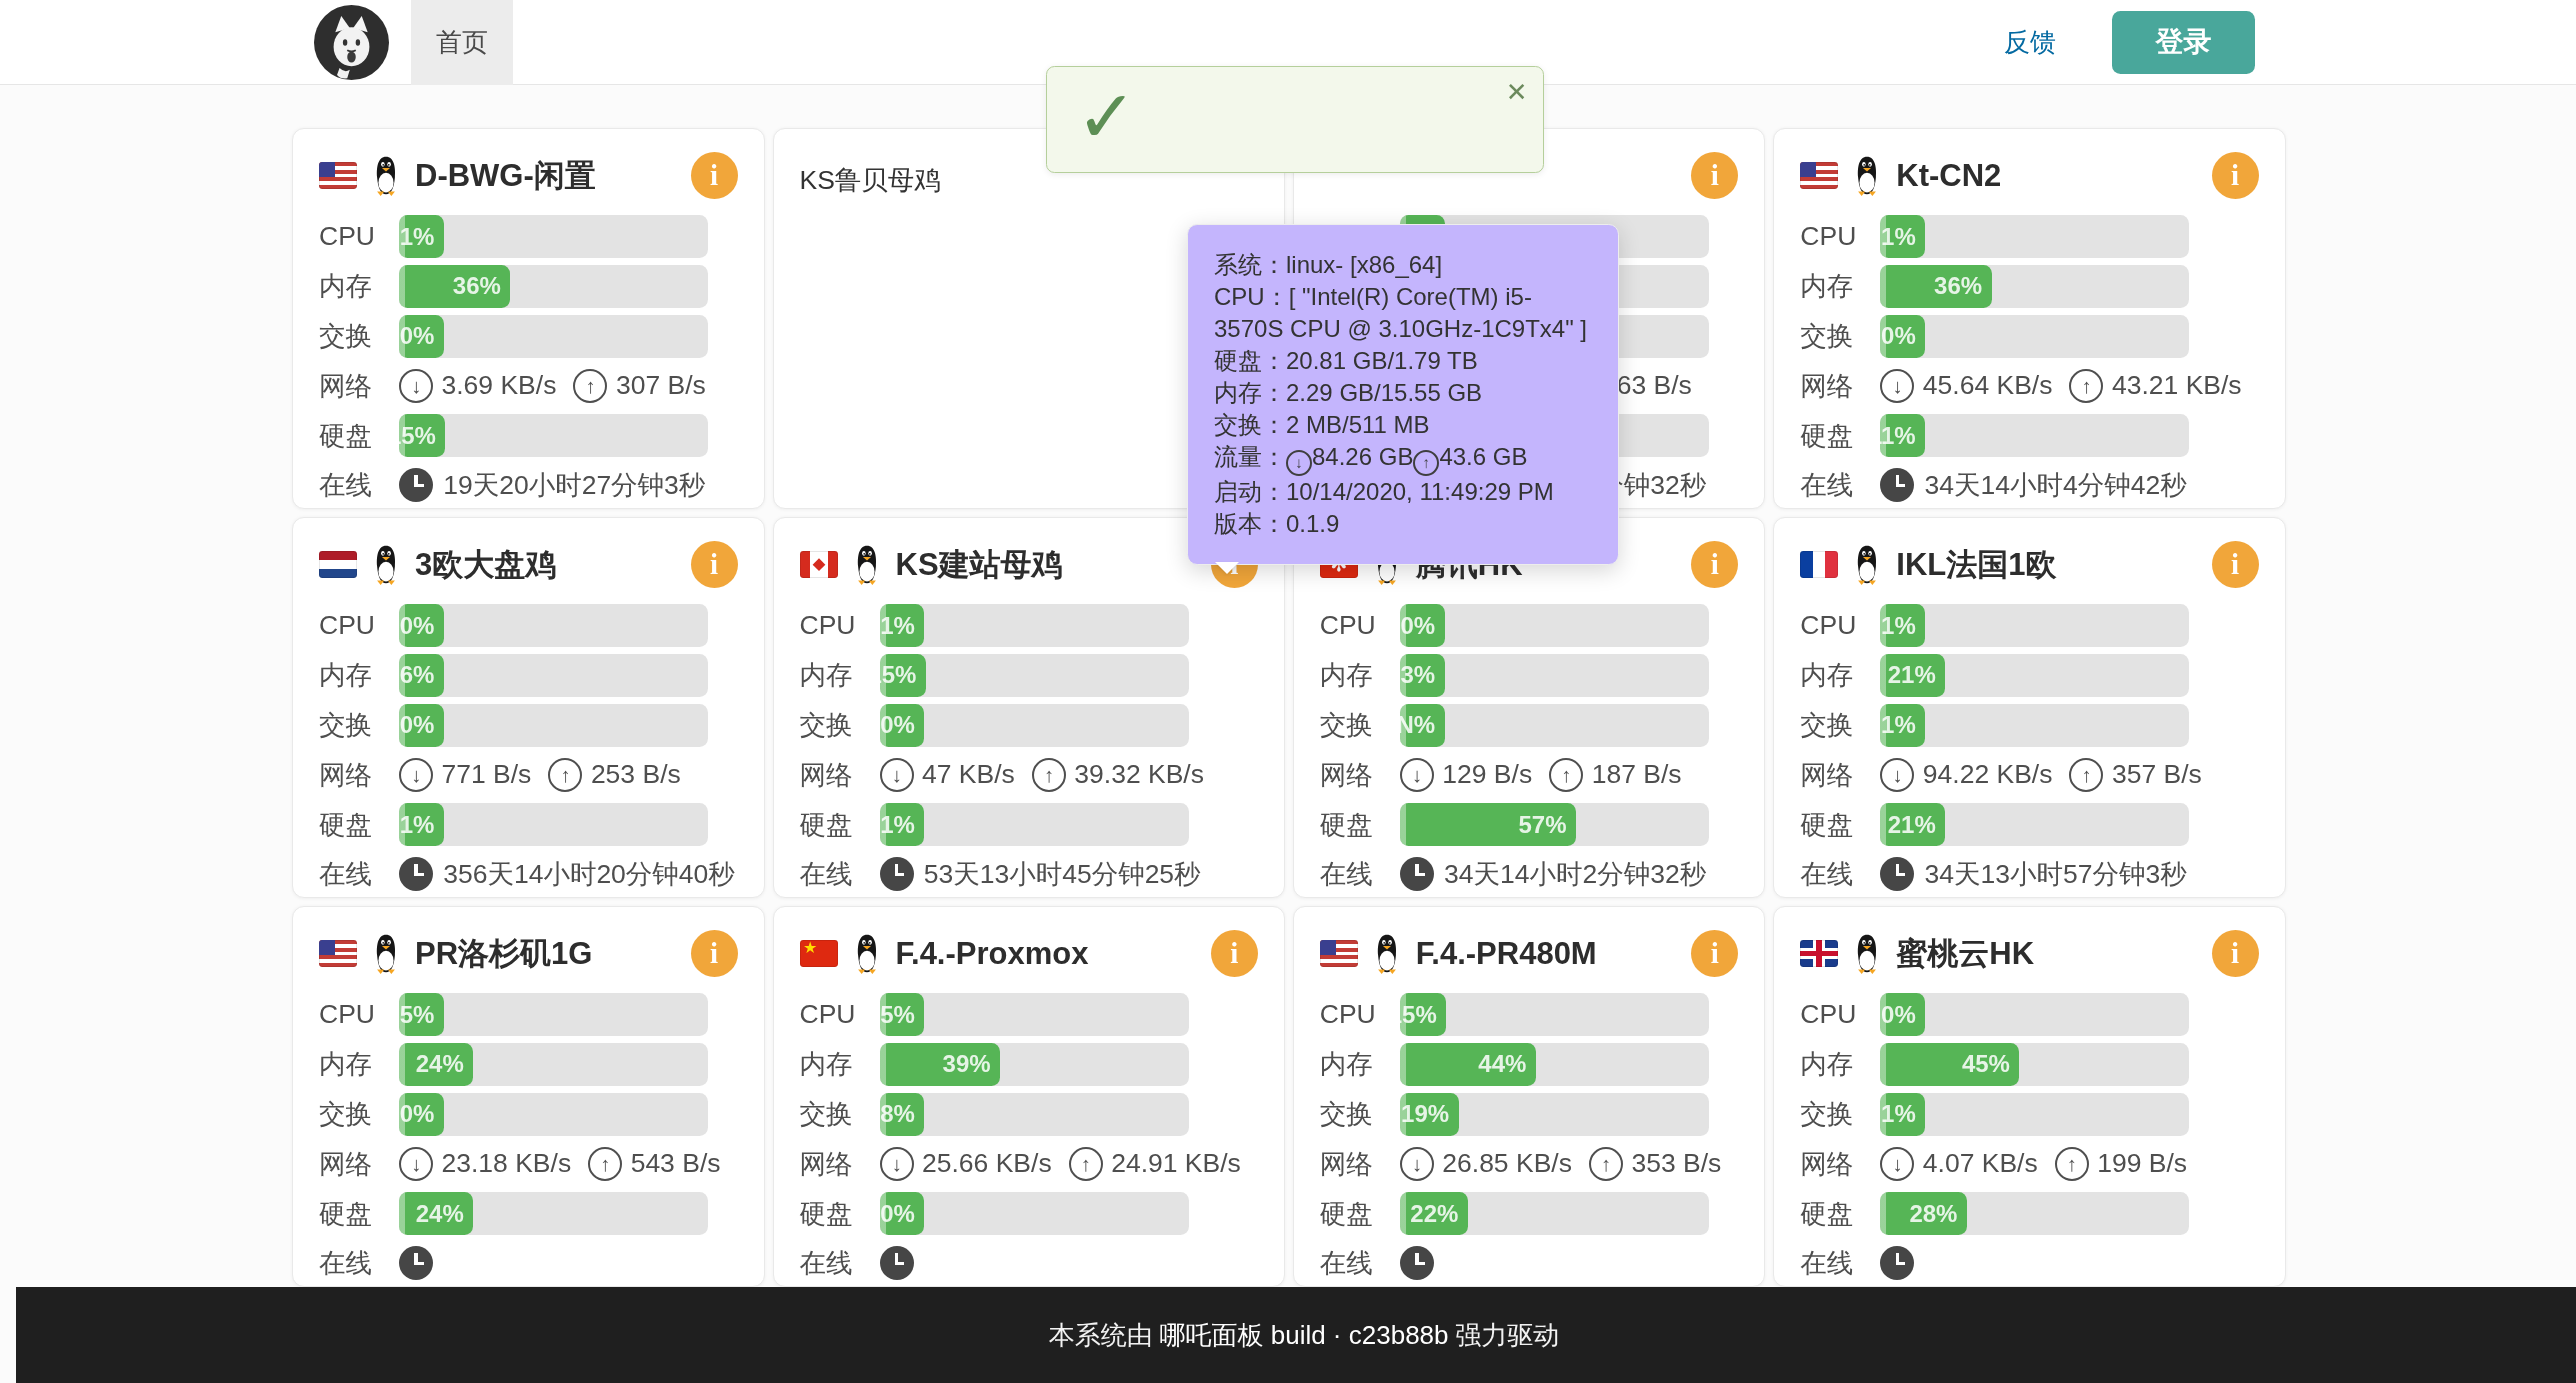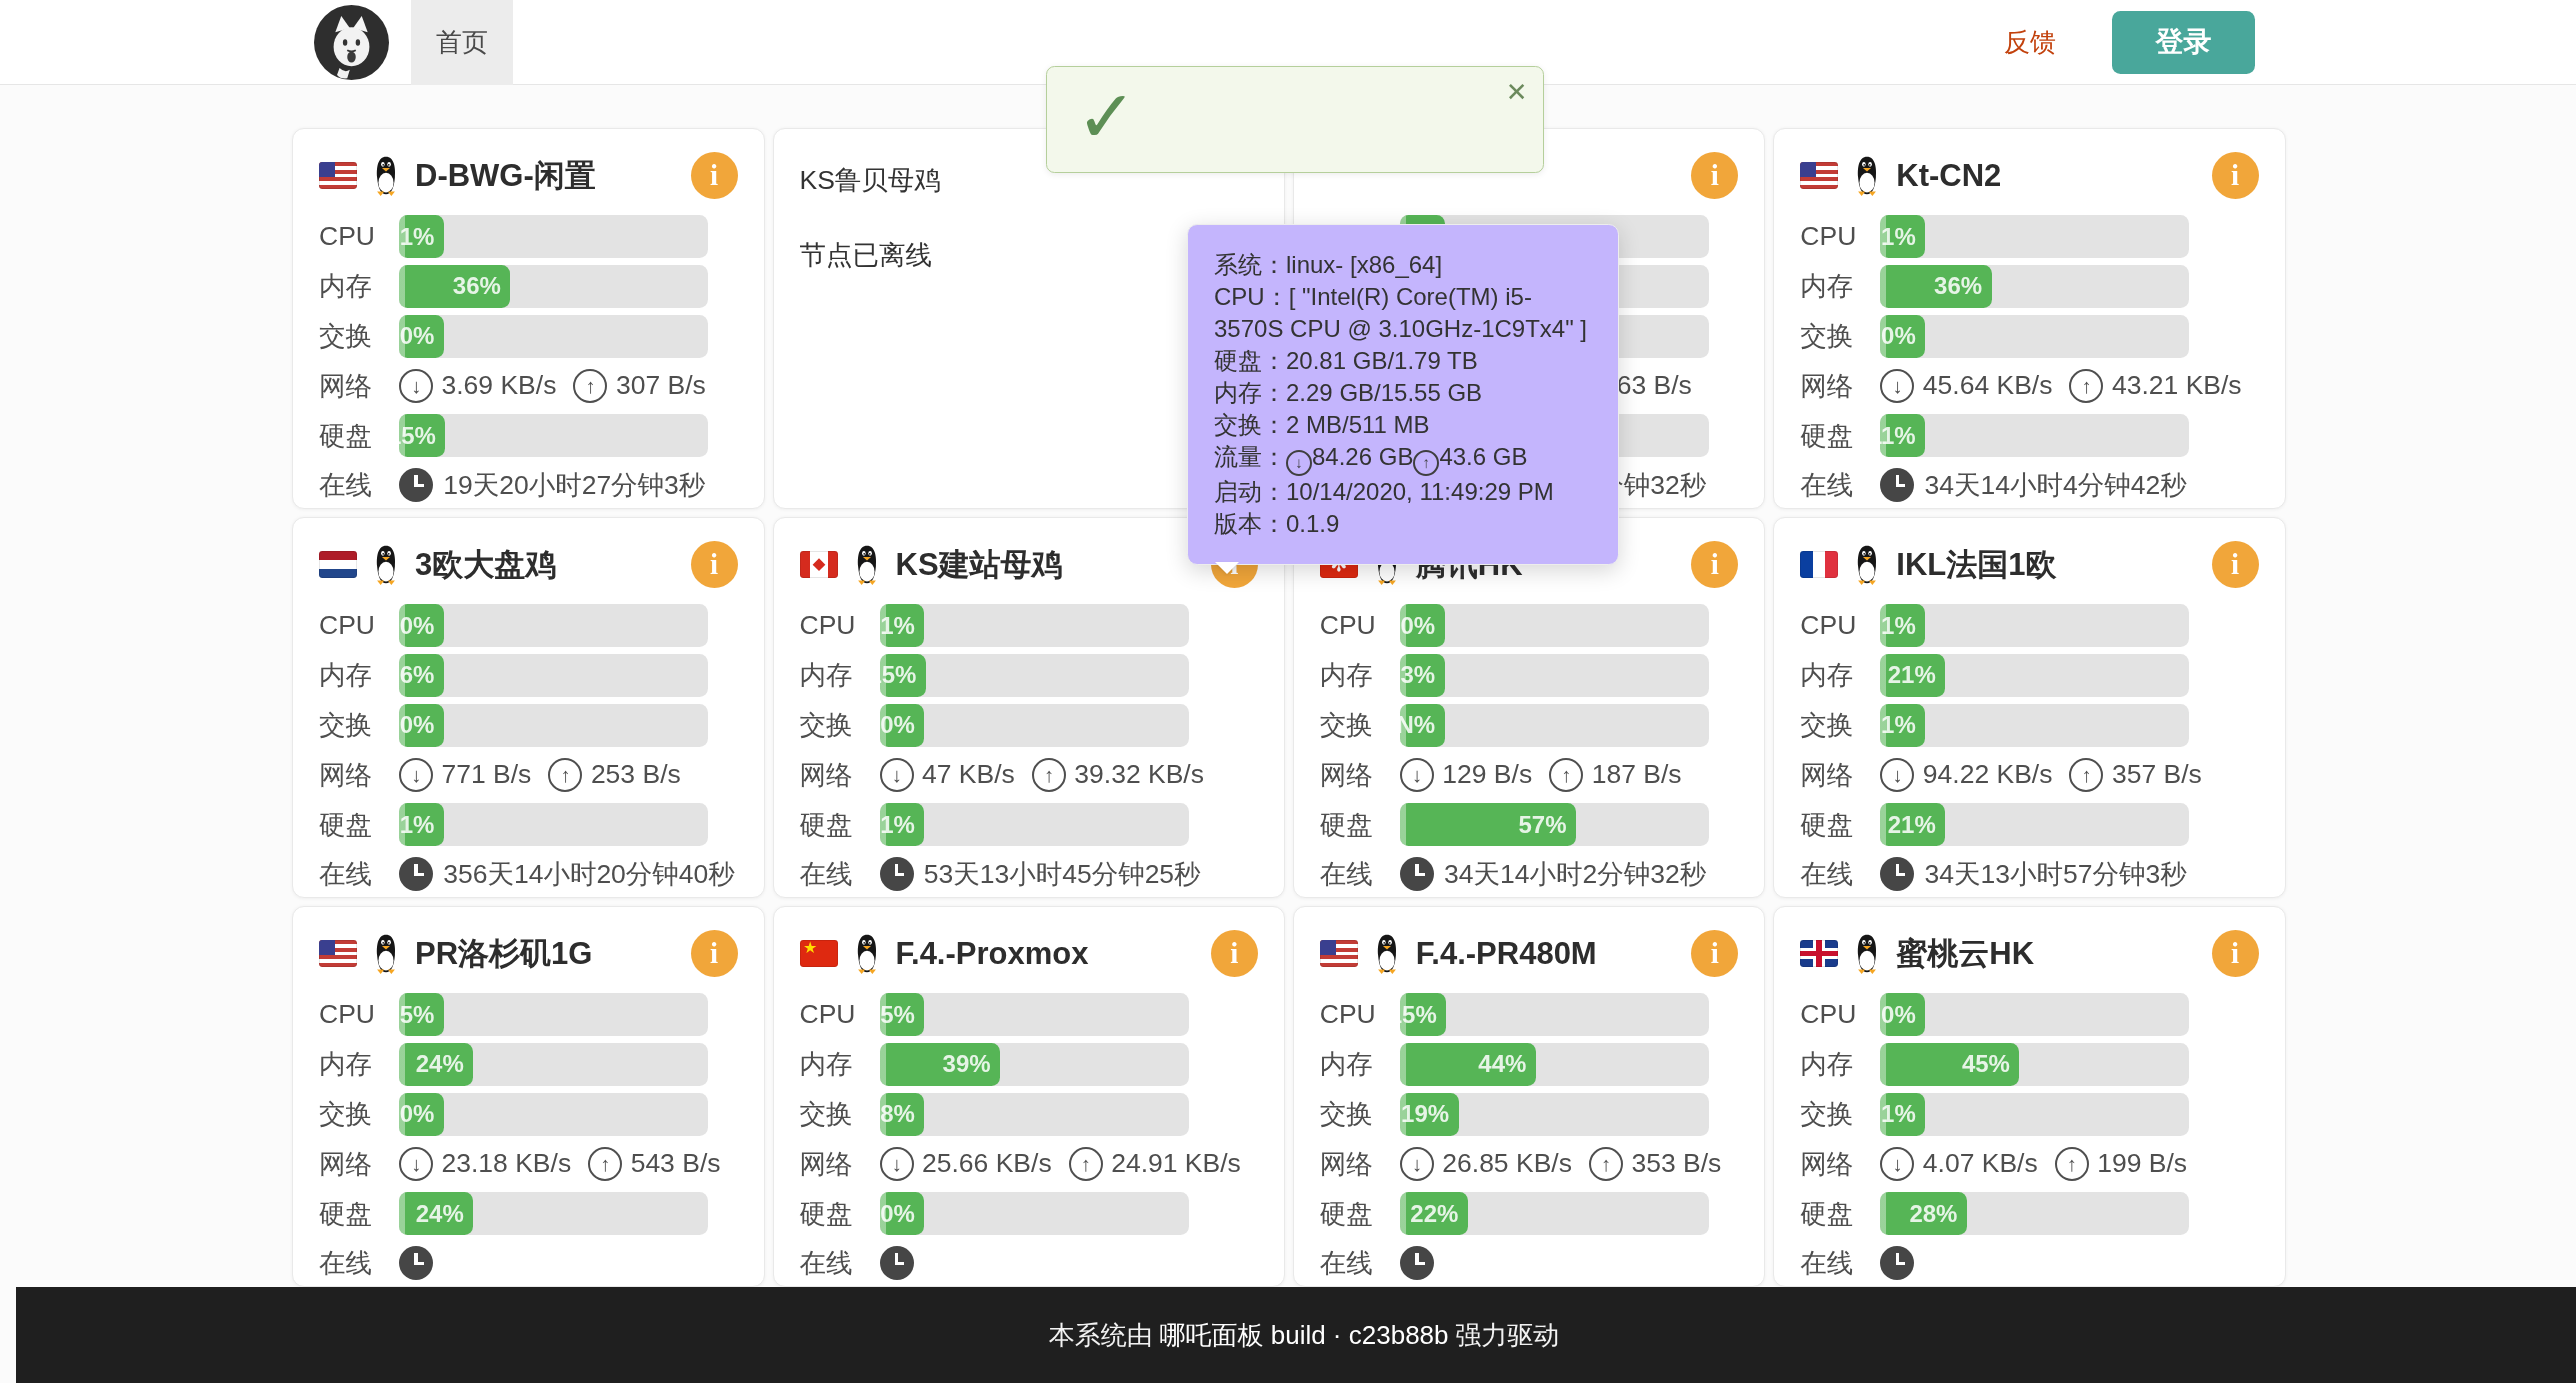--- a/index.html
+++ b/index.html
@@ -7,21 +7,21 @@
        font-family:"Liberation Sans","DejaVu Sans",sans-serif;color:#333;}
 
   
   .nav{position:absolute;top:0;left:0;right:0;height:85px;background:#fff;
        border-bottom:1.7px solid #e6e6e6;display:flex;align-items:center;
        padding-left:314px;box-sizing:border-box;z-index:10;}
   .logo{width:75px;height:75px;border-radius:50%;margin-right:22px;display:block;flex:none;}
   .home-tab{width:102px;height:85px;background:#ececec;display:flex;align-items:center;
        justify-content:center;font-size:26px;color:#4a4a4a;flex:none;}
   .nav-spacer{flex:1;}
-  .feedback{font-size:26px;color:#c2410c;margin-right:56px;}
+  .feedback{font-size:26px;color:#0369a1;margin-right:56px;}
   .login{width:143px;height:63px;background:#49a79b;border-radius:8.5px;color:#fff;
        font-size:28px;font-weight:bold;display:flex;align-items:center;justify-content:center;
        margin-right:321px;}
 
   
   .grid{position:absolute;left:292px;top:128px;width:1990px;display:grid;
         grid-template-columns:repeat(4,1fr);column-gap:32px;row-gap:46px;z-index:1;gap:8px;}
   .card{background:#fff;border:1.7px solid #e9e9e9;border-radius:12px;box-sizing:border-box;
         height:381px;padding:19px 26px;box-shadow:0 0.9px 3.4px rgba(0,0,0,.05);}
   .card-head{display:flex;align-items:center;height:55px;margin-bottom:12px;}
@@ -184,21 +184,20 @@
     </div>
     <div class="stat-row">
       <span class="stat-label">在线</span>
       <span class="clock"></span>
       <span>19天20小时27分钟3秒</span>
     </div>
   </div>
 
   <div class="card offline">
     <div class="off-name">KS鲁贝母鸡</div>
-    <div class="off-status">节点已离线</div>
   </div>
 
   <div class="card">
     <div class="card-head">
 
       <span class="srv-name"></span>
       <span class="info-btn">i</span>
     </div>
     <div class="stat-row">
       <span class="stat-label">CPU</span>

